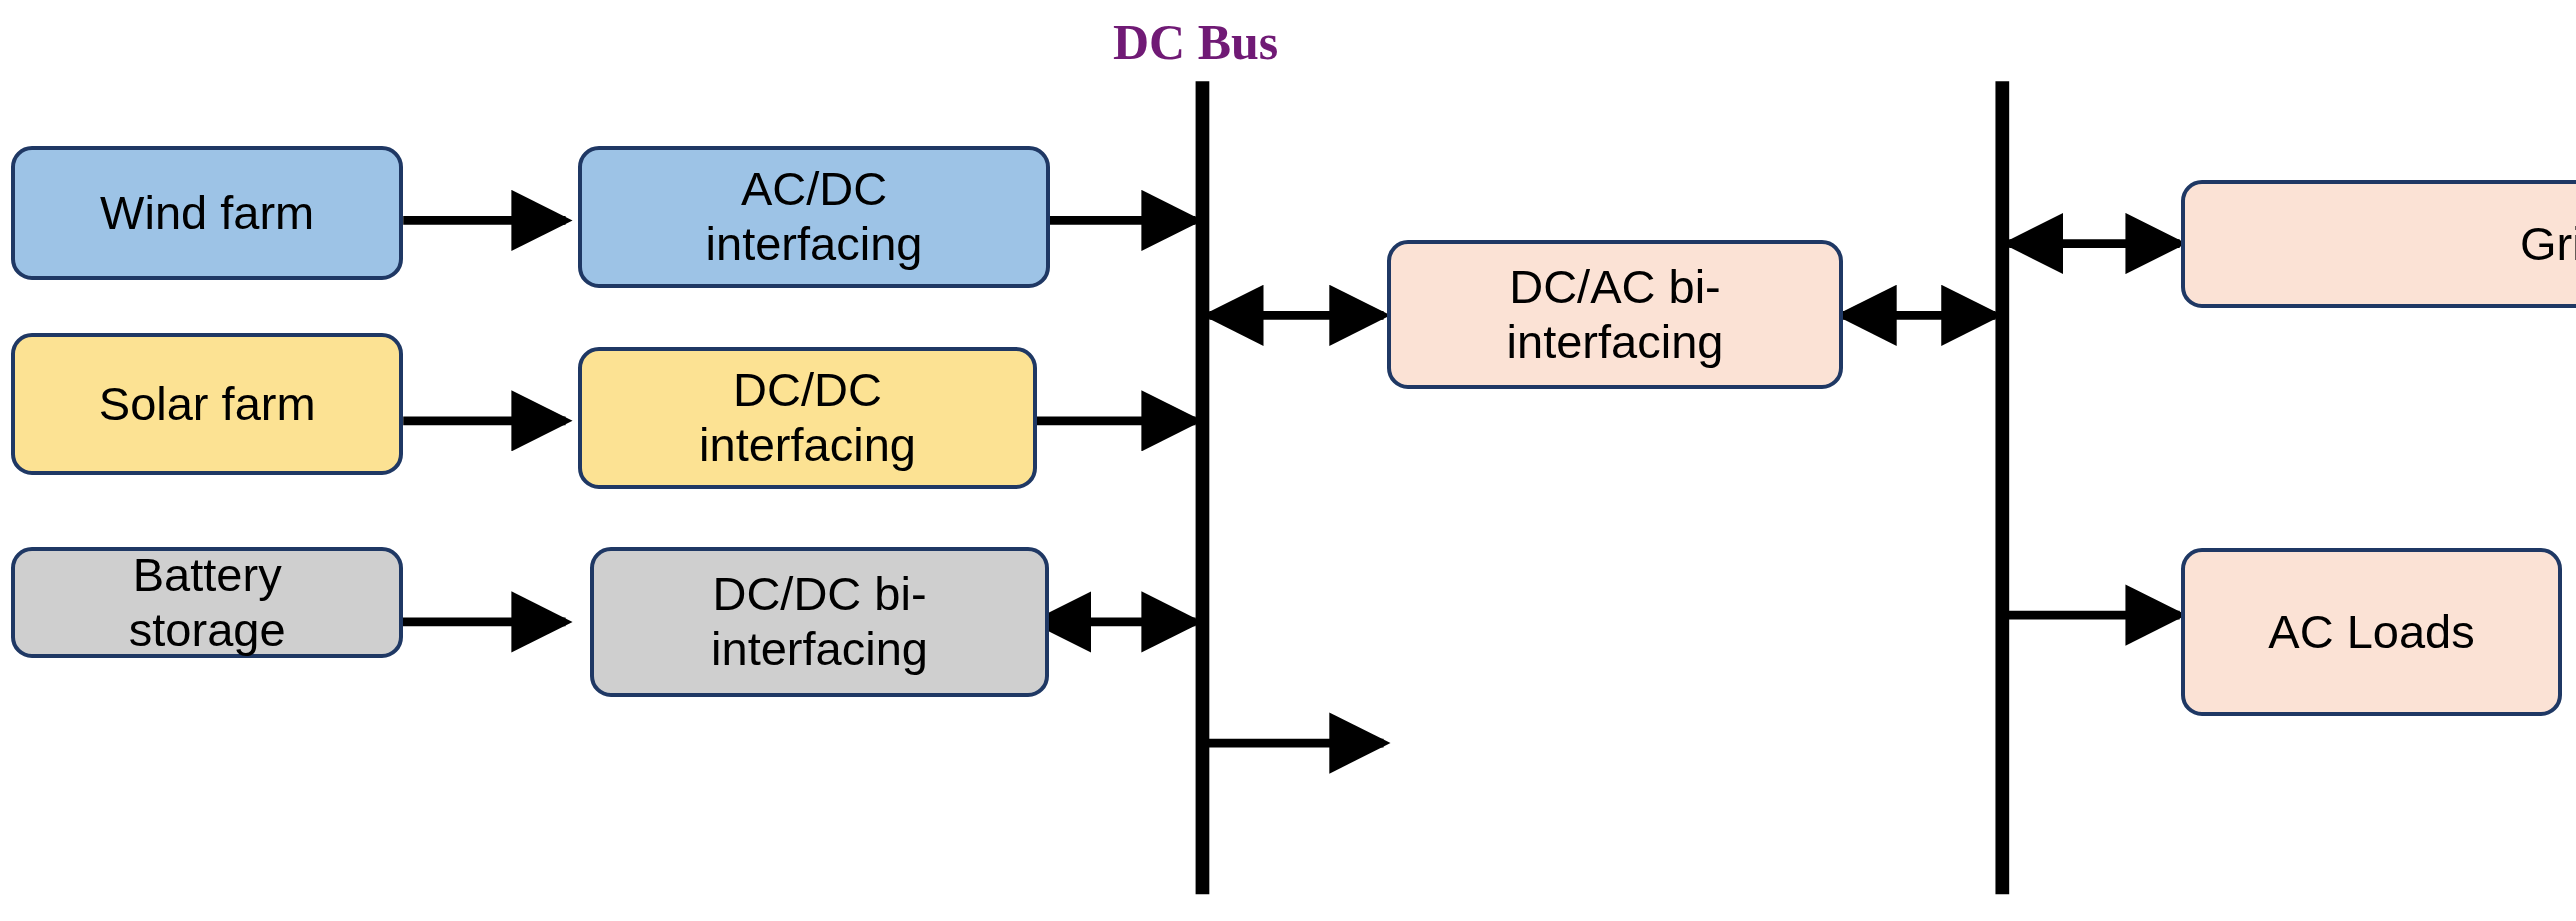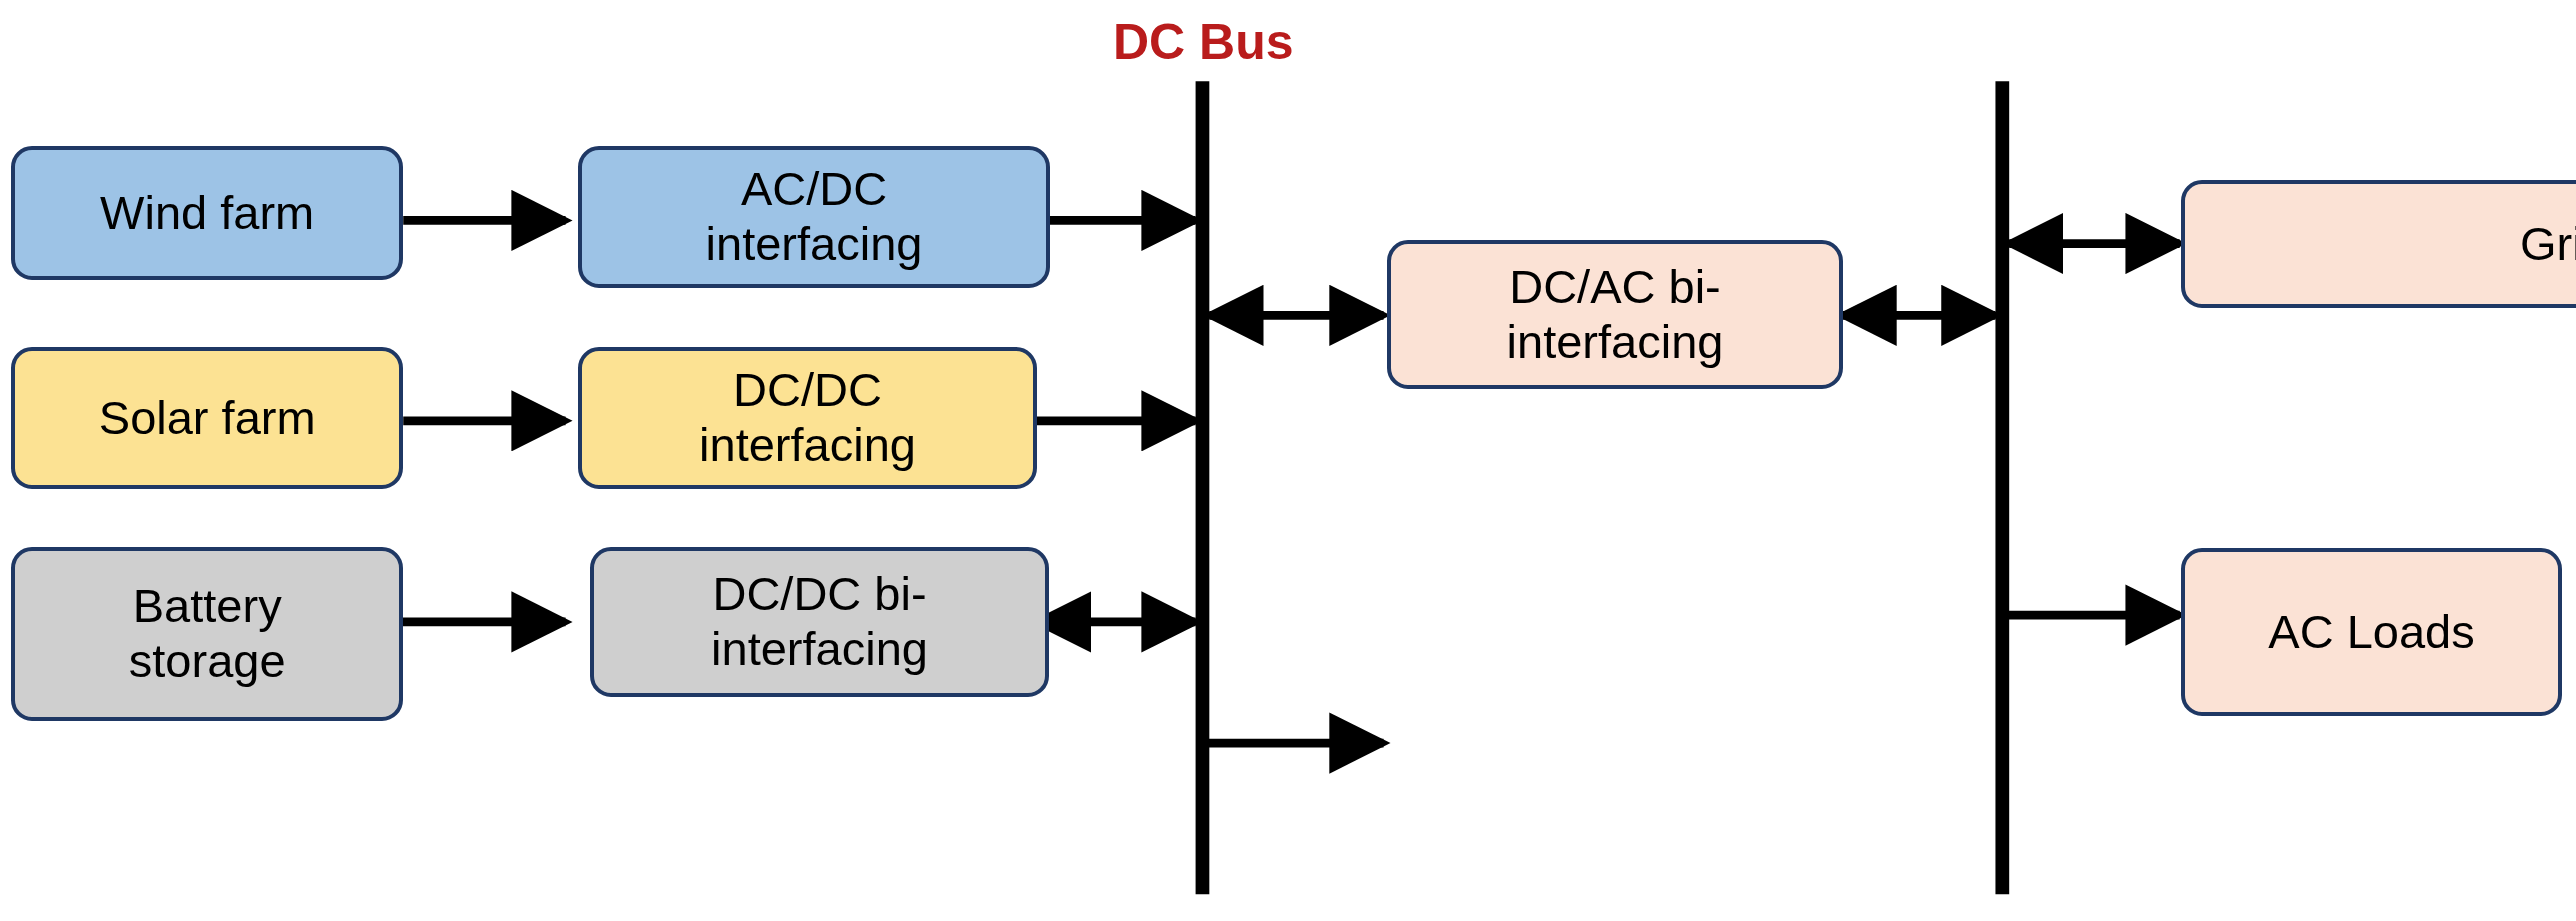--- a/index.html
+++ b/index.html
@@ -48,23 +48,24 @@
   }
   .fill-blue   { background: #9DC3E6; }
   .fill-yellow { background: #FCE293; }
   .fill-gray   { background: #CFCFCF; }
   .fill-peach  { background: #FBE2D5; }
 
   .bus-label {
     position: absolute;
     font-size: 50px;
     font-weight: bold;
-    color: #b91c1c;
+    color: #701a75;
     white-space: nowrap;
     z-index: 6;
+    font-family: Liberation Serif, serif;
   }
 </style>
 </head>
 <body>
 
 <div id="canvas">
 
   <svg id="svg-layer" viewBox="0 0 4124 1475" xmlns="http://www.w3.org/2000/svg">
     <defs>
       <marker id="ah-end" markerWidth="7" markerHeight="7" refX="6.2" refY="3.5" orient="auto" markerUnits="strokeWidth">
@@ -97,25 +98,25 @@
     <line x1="1925" y1="1190" x2="2215" y2="1190" stroke="#000000" stroke-width="14" marker-end="url(#ah-end)"></line>
   </svg>
 
   <div class="bus-label" style="left:1113px; top:12.5px;">DC Bus</div>
 
 
   <div class="node fill-blue" style="left:11.2px; top:146px; width:392px; height:134px;">
     <span class="label">Wind farm</span>
   </div>
 
-  <div class="node fill-yellow" style="left:11.2px; top:347px; width:392px; height:142px;">
+  <div class="node fill-yellow" style="left:11.2px; top:333px; width:392px; height:142px;">
     <span class="label">Solar farm</span>
   </div>
 
-  <div class="node fill-gray" style="left:11.2px; top:547px; width:392px; height:174px;justify-content:flex-end;">
+  <div class="node fill-gray" style="left:11.2px; top:547px; width:392px; height:111px;justify-content:flex-end;">
     <span class="label">Battery
 storage</span>
   </div>
 
   <div class="node fill-blue" style="left:578px; top:146px; width:472px; height:142px;">
     <span class="label">AC/DC
 interfacing</span>
   </div>
 
   <div class="node fill-yellow" style="left:578px; top:347px; width:459px; height:142px;">

